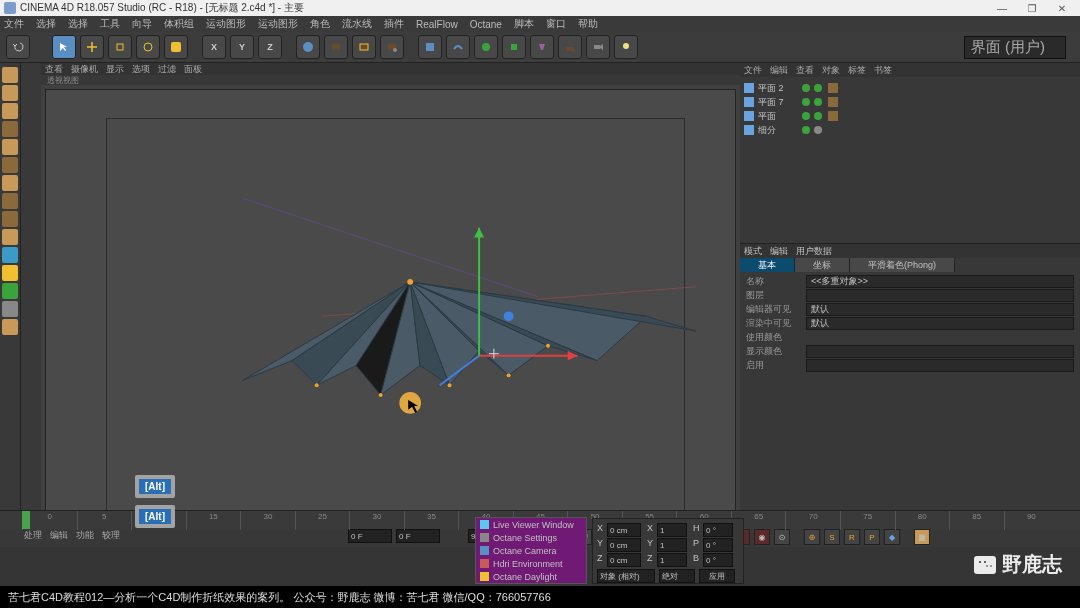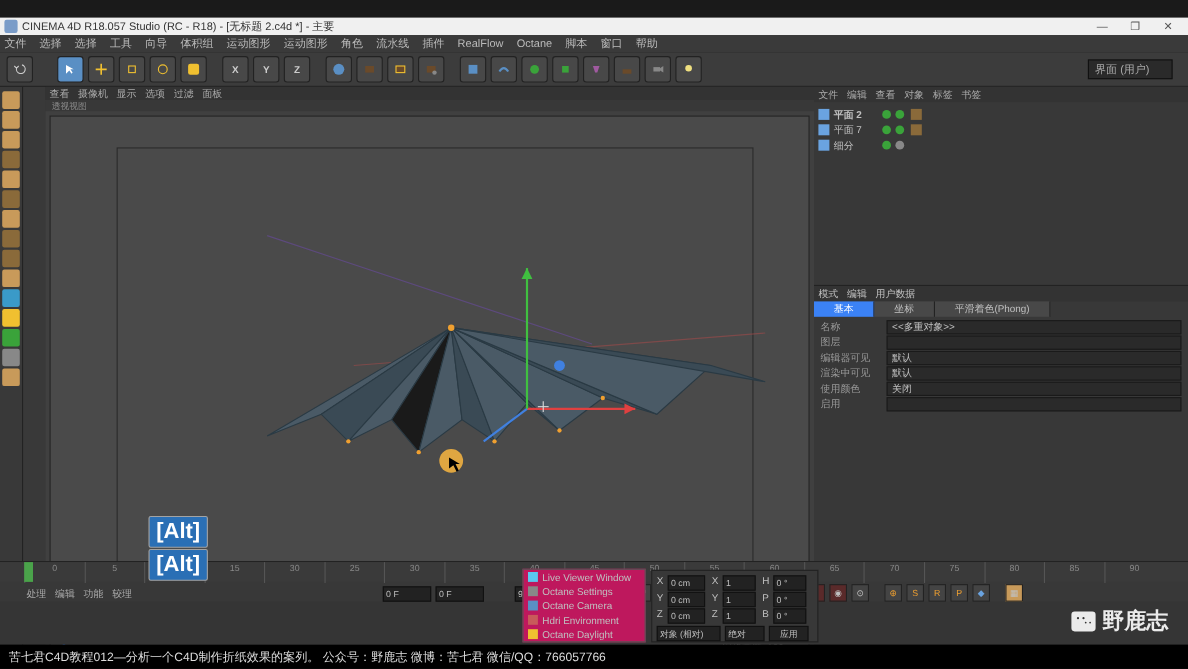--- a/index.html
+++ b/index.html
@@ -1,16 +1,16 @@
 <!DOCTYPE html>
 <html><head>
 <meta charset="utf-8">
 <style>
 html,body{margin:0;padding:0;width:1080px;height:608px;background:#1a1a1a;font-family:Arial,"Microsoft YaHei",sans-serif;font-size:9px;color:#c0c0c0;overflow:hidden;}
-.titlebar{height:16px;background:#f0f0f0;color:#333;display:flex;align-items:center;padding:0 4px;font-size:10px;margin-top:16px;}
+.titlebar{height:16px;background:#f0f0f0;color:#333;display:flex;align-items:center;padding:0 4px;font-size:10px;}
 .titlebar .icon{width:12px;height:12px;background:#7a9cc8;border-radius:2px;margin-right:4px;}
 .titlebar .wbtns{margin-left:auto;display:flex;gap:2px;}
 .titlebar .wbtn{width:28px;height:14px;display:flex;align-items:center;justify-content:center;color:#555;}
 .menubar{height:16px;background:#3a3a3a;display:flex;align-items:center;padding:0 4px;gap:12px;color:#bbb;font-size:10px;}
 .menubar span{cursor:default;}
 .toolbar{height:30px;background:#3c3c3c;display:flex;align-items:center;padding:0 6px;gap:4px;border-bottom:1px solid #222;}
 .tbtn{width:22px;height:22px;background:#484848;border:1px solid #222;border-radius:3px;display:flex;align-items:center;justify-content:center;}
 .tbtn.on{background:#5a8fc4;}
 .tbtn .g{width:12px;height:12px;}
 .main{display:flex;height:calc(608px - 16px - 16px - 30px - 22px);}
@@ -28,37 +28,37 @@
 .obj-tree{height:158px;background:#383838;border-bottom:1px solid #222;font-size:9px;padding:4px;}
 .tree-row{display:flex;align-items:center;gap:4px;height:14px;}
 .tree-row .cube{width:10px;height:10px;background:#6aa3e0;}
 .tree-row .dot{width:8px;height:8px;border-radius:50%;}
 .tree-row .tag{width:10px;height:10px;background:#8a6a3a;margin-left:2px;}
 .attr-panel{flex:1;background:#383838;font-size:9px;}
 .attr-head{height:14px;background:#333;padding:0 4px;display:flex;align-items:center;gap:8px;}
 .attr-title{height:14px;background:#404040;padding:0 4px;display:flex;align-items:center;gap:4px;}
 .attr-tabs{display:flex;height:14px;}
 .attr-tab{padding:0 18px;display:flex;align-items:center;background:#484848;border-right:1px solid #222;font-size:9px;}
-.attr-tab.active{background:#3b82f6;color:#fff;}
+.attr-tab.active{background:#0c4a6e;color:#fff;}
 .attr-sec{padding:2px 6px;}
 .attr-row{display:flex;align-items:center;height:14px;gap:4px;font-size:9px;}
 .attr-row label{width:56px;color:#999;}
 .attr-row .val{flex:1;background:#2a2a2a;height:11px;padding:0 4px;display:flex;align-items:center;border:1px solid #1a1a1a;}
 .bottom{position:absolute;left:0;right:0;bottom:22px;height:75px;background:#353535;border-top:1px solid #222;}
 .timeline{height:18px;background:#3a3a3a;display:flex;align-items:center;padding:0 22px;position:relative;}
 .timeline .tick{flex:1;text-align:center;font-size:8px;color:#888;border-left:1px solid #555;height:100%;display:flex;align-items:flex-start;padding-top:1px;justify-content:center;}
 .timeline .marker{position:absolute;left:22px;top:0;width:8px;height:18px;background:#4aa34a;}
-.ctrlbar{height:18px;background:#383838;display:flex;align-items:flex-end;padding:0 4px;gap:4px;}
+.ctrlbar{height:18px;background:#383838;display:flex;align-items:flex-start;padding:0 4px;gap:4px;}
 .numbox{width:38px;height:12px;background:#222;border:1px solid #111;font-size:8px;padding:0 2px;display:flex;align-items:center;}
 .playbtn{width:14px;height:14px;background:#444;border:1px solid #222;display:flex;align-items:center;justify-content:center;font-size:8px;}
-.alt-key{position:absolute;background:#2a6fb5;color:#fff;font-weight:bold;font-size:20px;padding:2px 6px;border:1px solid #a3a3a3;border-radius:2px;}
+.alt-key{position:absolute;background:#2a6fb5;color:#fff;font-weight:bold;font-size:10px;padding:2px 6px;border:4px solid #a3a3a3;border-radius:2px;}
 .statusbar{position:absolute;bottom:0;left:0;right:0;height:22px;background:#000;color:#ddd;display:flex;align-items:center;padding:0 8px;font-size:11px;}
 .watermark{position:absolute;right:18px;bottom:30px;color:#fff;font-size:20px;font-weight:bold;display:flex;align-items:center;gap:6px;opacity:0.9;}
 .watermark .wm-icon{width:22px;height:18px;background:#fff;border-radius:3px;position:relative;}
-.popup{position:absolute;background:#be185d;border:1px solid #555;font-size:9px;}
+.popup{position:absolute;background:#701a75;border:1px solid #555;font-size:9px;}
 .popup .prow{height:13px;display:flex;align-items:center;padding:0 4px;gap:4px;}
 .coord-panel{position:absolute;background:#383838;border:1px solid #222;padding:4px;font-size:9px;}
 svg{display:block;}
 </style>
 </head>
 <body>
 
 <div class="titlebar">
   <div class="icon"></div>
   <span>CINEMA 4D R18.057 Studio (RC - R18) - [无标题 2.c4d *] - 主要</span>
@@ -180,21 +180,21 @@
         <rect x="2" y="4" width="6" height="4" fill="#888"></rect>
         <path d="M8 5 L11 3 L11 9 L8 7 Z" fill="#888"></path>
       </svg>
     </div>
   <div class="tbtn">
       <svg class="g" viewBox="0 0 12 12">
         <circle cx="6" cy="5" r="3" fill="#f0e080"></circle>
       </svg>
     </div>
   <div style="flex:1"></div>
-  <span style="font-size:10px;color:#aaa;margin-right:8px;background:#2a2a2a;padding:1px 20px 1px 6px;border:1px solid #111;">界面 (用户)</span>
+  <span style="font-size:15px;color:#aaa;margin-right:8px;background:#2a2a2a;padding:1px 20px 1px 6px;border:1px solid #111;">界面 (用户)</span>
 </div>
 
 <div class="main">
   <div class="leftbar" id="leftbar">
       <div class="lb" style="background: rgb(200, 154, 90);"></div>
       <div class="lb" style="background: rgb(200, 154, 90);"></div>
       <div class="lb" style="background: rgb(200, 154, 90);"></div>
       <div class="lb" style="background: rgb(138, 106, 58);"></div>
       <div class="lb" style="background: rgb(200, 154, 90);"></div>
       <div class="lb" style="background: rgb(138, 106, 58);"></div>
@@ -280,28 +280,35 @@
         <span>文件</span>
         <span>编辑</span>
         <span>查看</span>
         <span>对象</span>
         <span>标签</span>
         <span>书签</span>
       </div>
     <div class="obj-tree" id="objtree">
         <div class="tree-row">
           <div class="cube"></div>
-          <span style="width: 40px; font-weight: bold;">平面 2</span>
+          <span style="width: 40px;">平面 2</span>
           <div class="dot" style="background: rgb(58, 163, 58);"></div>
           <div class="dot" style="background: rgb(58, 163, 58);"></div>
           <div class="tag"></div>
         </div>
         <div class="tree-row">
           <div class="cube"></div>
           <span style="width: 40px;">平面 7</span>
+          <div class="dot" style="background: rgb(58, 163, 58);"></div>
+          <div class="dot" style="background: rgb(58, 163, 58);"></div>
+          <div class="tag"></div>
+        </div>
+        <div class="tree-row">
+          <div class="cube"></div>
+          <span style="width: 40px;">平面</span>
           <div class="dot" style="background: rgb(58, 163, 58);"></div>
           <div class="dot" style="background: rgb(58, 163, 58);"></div>
           <div class="tag"></div>
         </div>
         <div class="tree-row">
           <div class="cube"></div>
           <span style="width: 40px;">细分</span>
           <div class="dot" style="background: rgb(58, 163, 58);"></div>
           <div class="dot" style="background: rgb(136, 136, 136);"></div>
         </div>
@@ -330,21 +337,24 @@
             <div class="attr-row">
               <label>编辑器可见</label>
               <div class="val">默认</div>
             </div>
             <div class="attr-row">
               <label>渲染中可见</label>
               <div class="val">默认</div>
             </div>
             <div class="attr-row">
               <label>使用颜色</label>
-              <div class="val">关闭</div>
+            </div>
+            <div class="attr-row">
+              <label>显示颜色</label>
+              <div class="val"></div>
             </div>
             <div class="attr-row">
               <label>启用</label>
               <div class="val"></div>
             </div>
           </div>
       </div>
     </div>
   </div>
 </div>

